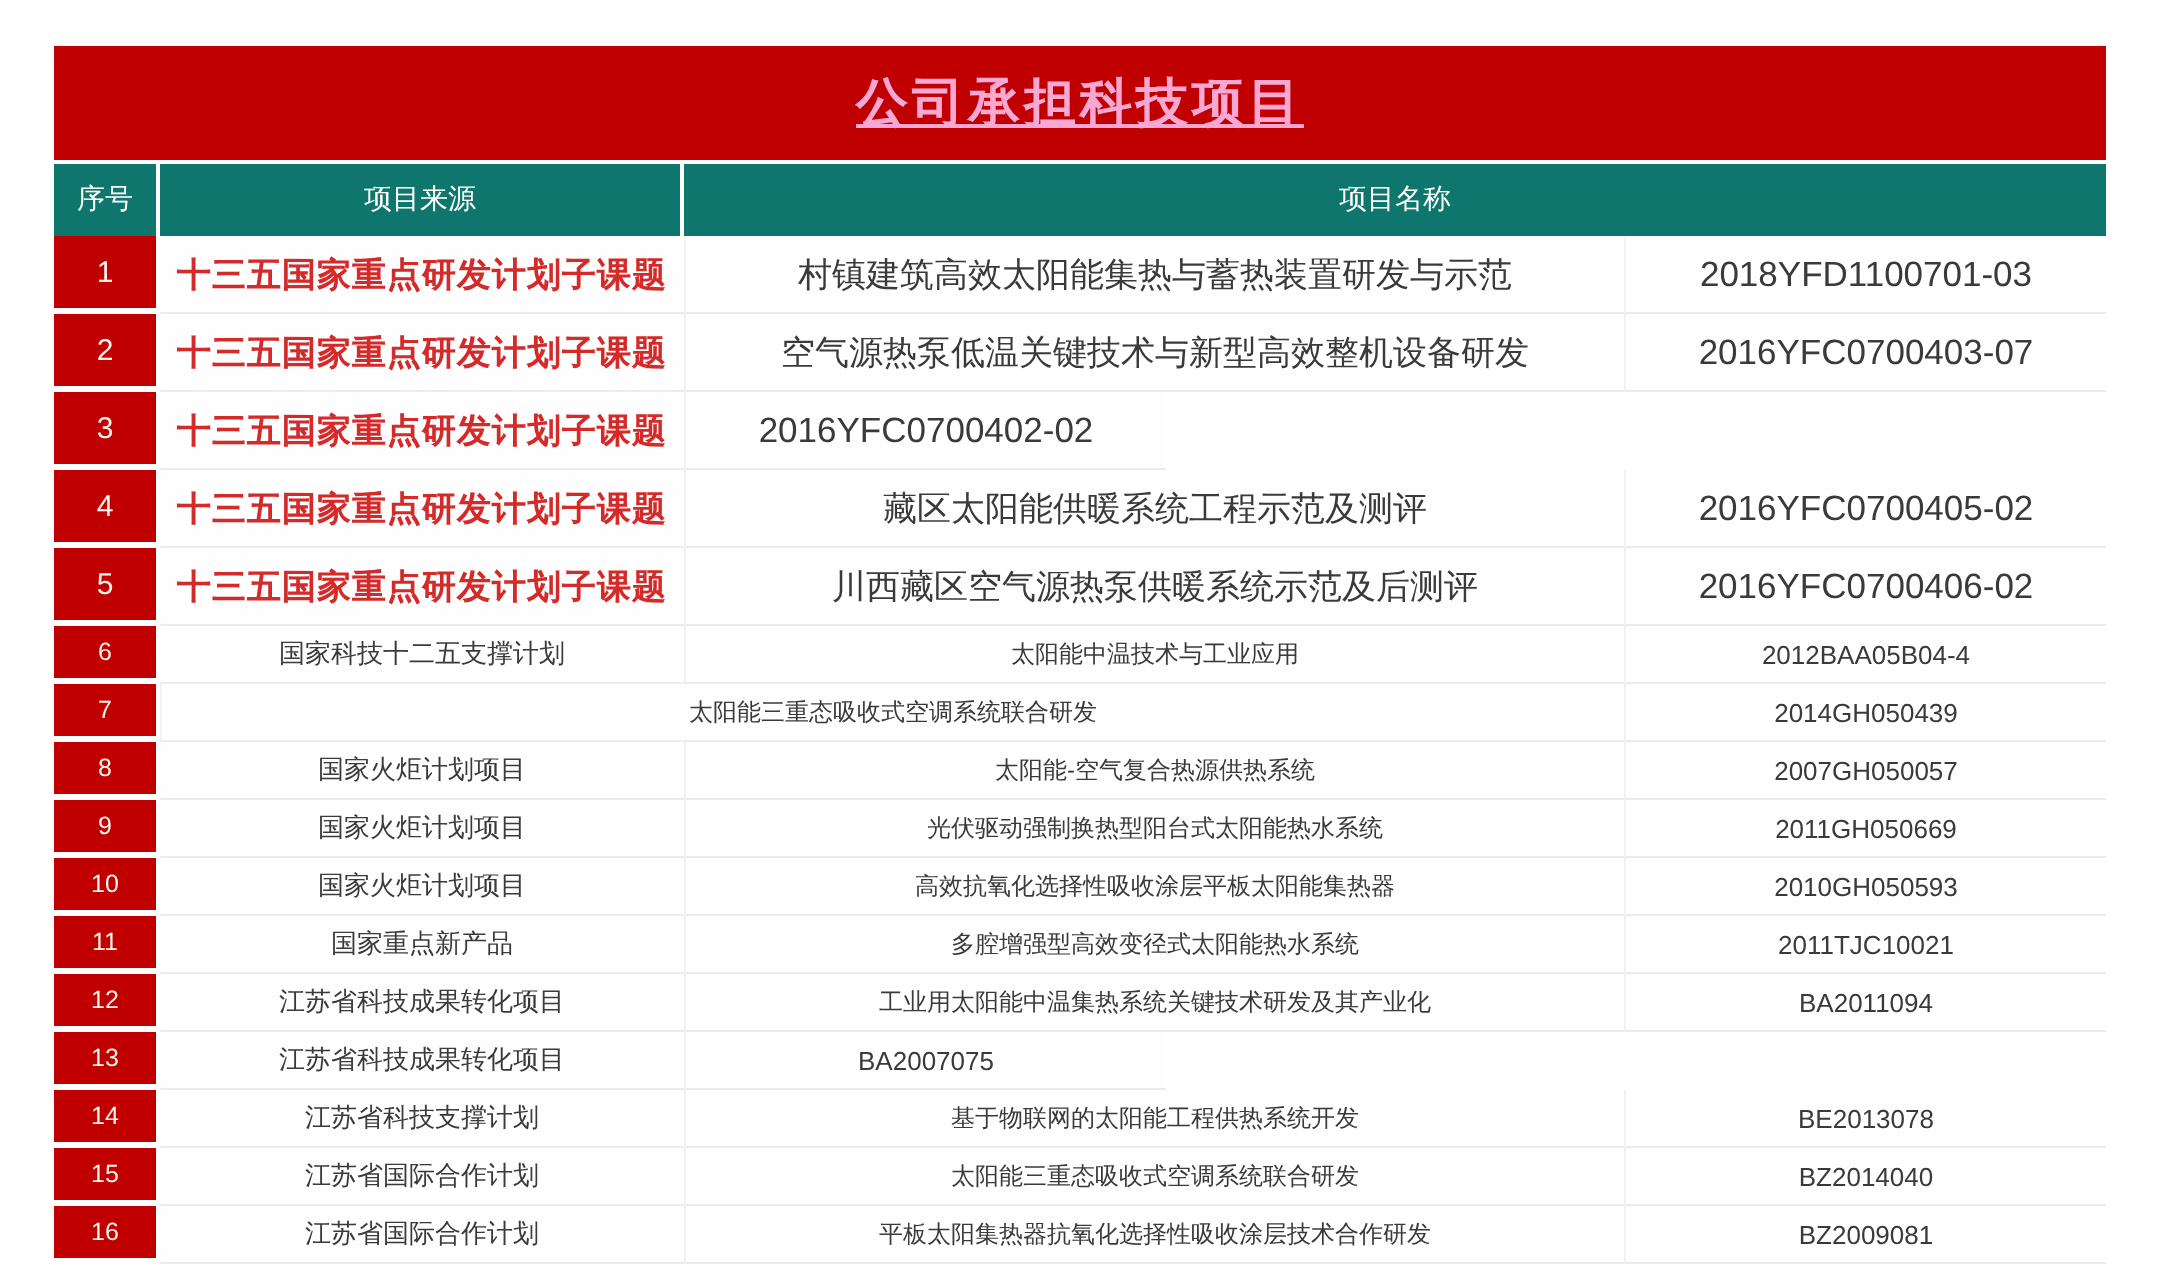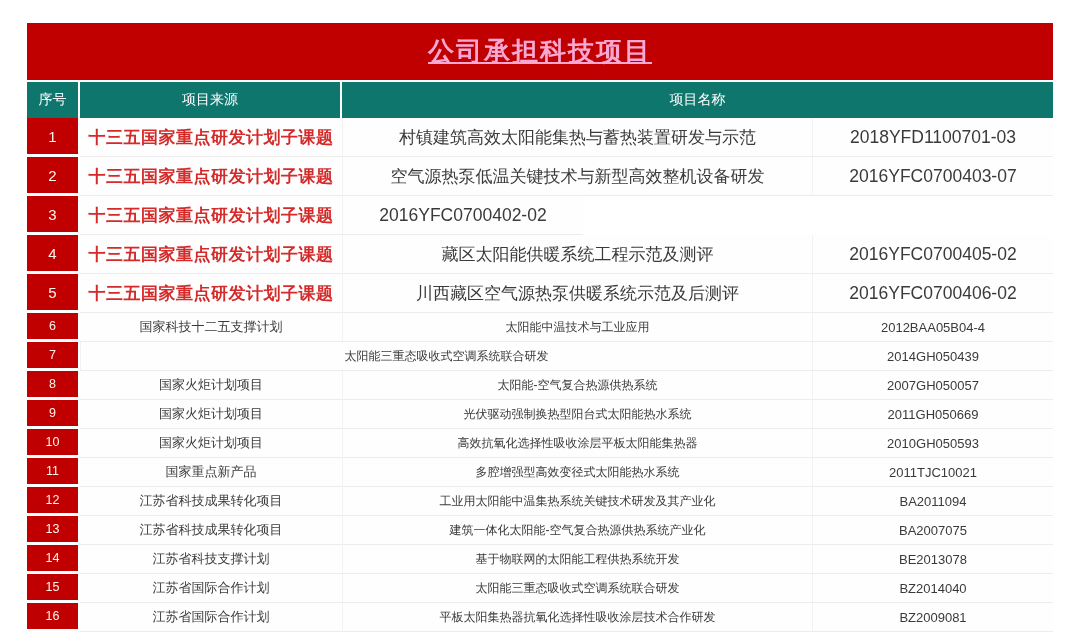--- a/index.html
+++ b/index.html
@@ -173,21 +173,20 @@
         </div>
         <div class="row data-row small">
           <div class="cell c-no">12</div>
           <div class="cell c-source">江苏省科技成果转化项目</div>
           <div class="cell c-name">工业用太阳能中温集热系统关键技术研发及其产业化</div>
           <div class="cell c-code">BA2011094</div>
         </div>
         <div class="row data-row small">
           <div class="cell c-no">13</div>
           <div class="cell c-source">江苏省科技成果转化项目</div>
-          <div class="cell c-name">建筑一体化太阳能-空气复合热源供热系统产业化</div>
           <div class="cell c-code">BA2007075</div>
         </div>
         <div class="row data-row small">
           <div class="cell c-no">14</div>
           <div class="cell c-source">江苏省科技支撑计划</div>
           <div class="cell c-name">基于物联网的太阳能工程供热系统开发</div>
           <div class="cell c-code">BE2013078</div>
         </div>
         <div class="row data-row small">
           <div class="cell c-no">15</div>

